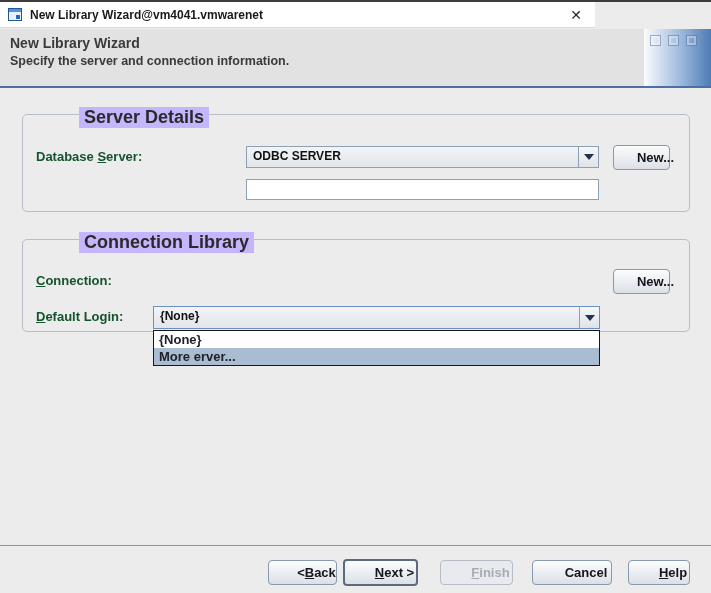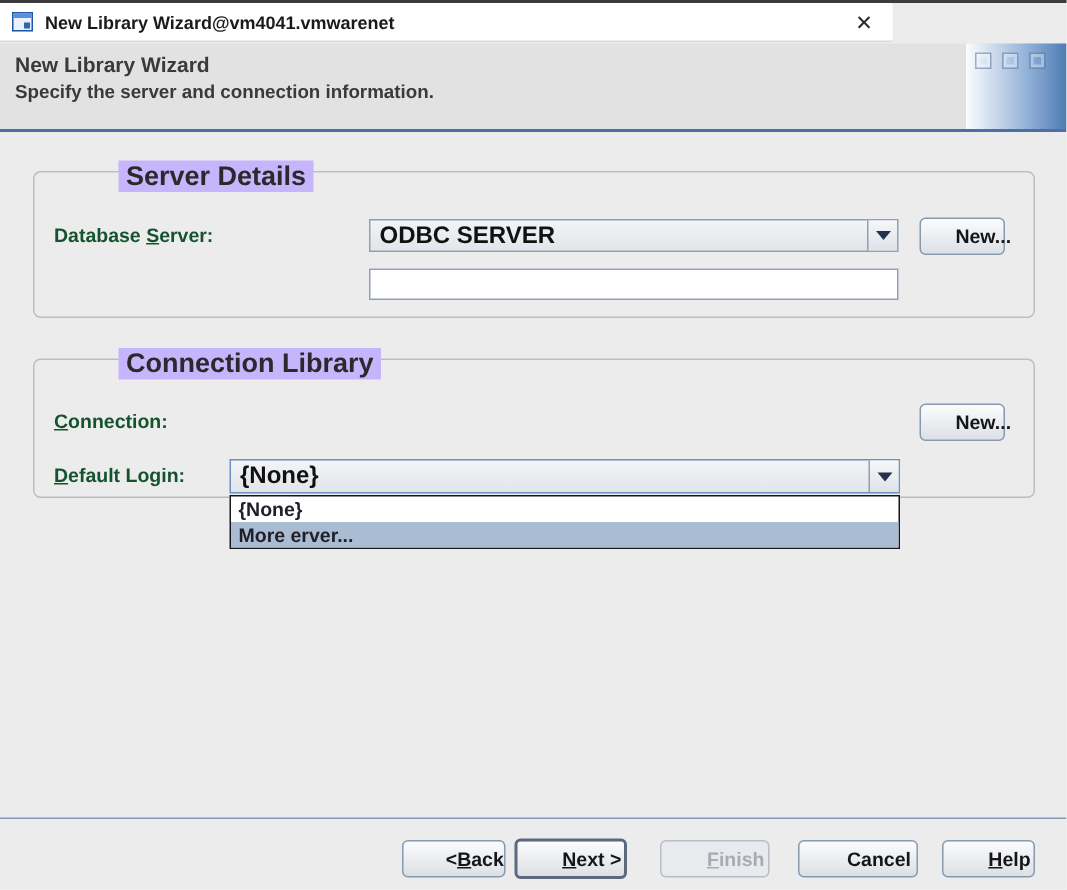--- a/index.html
+++ b/index.html
@@ -76,21 +76,21 @@
   }
   .mn { text-decoration:underline; }
 
   
   .combo {
     position:absolute; display:flex; border:1px solid #8ea0b5;
     background:linear-gradient(#f2f4f6,#e2e5e9);
   }
   .combo.focused { border-color:#6d90c2; }
   .combo .val {
-    flex:1; font-size:16px; font-weight:bold; color:#111; padding:2px 0 0 6px;
+    flex:1; font-size:12px; font-weight:bold; color:#111; padding:2px 0 0 6px;
     white-space:nowrap; overflow:hidden;
   }
   .combo .arrow-btn {
     width:20px; border-left:1px solid #8ea0b5;
     display:flex; align-items:center; justify-content:center;
     background:linear-gradient(#f5f7f9,#dfe3e8);
   }
   .tri-down {
     width:0; height:0; border-left:5px solid transparent;
     border-right:5px solid transparent; border-top:6px solid #25324f;

